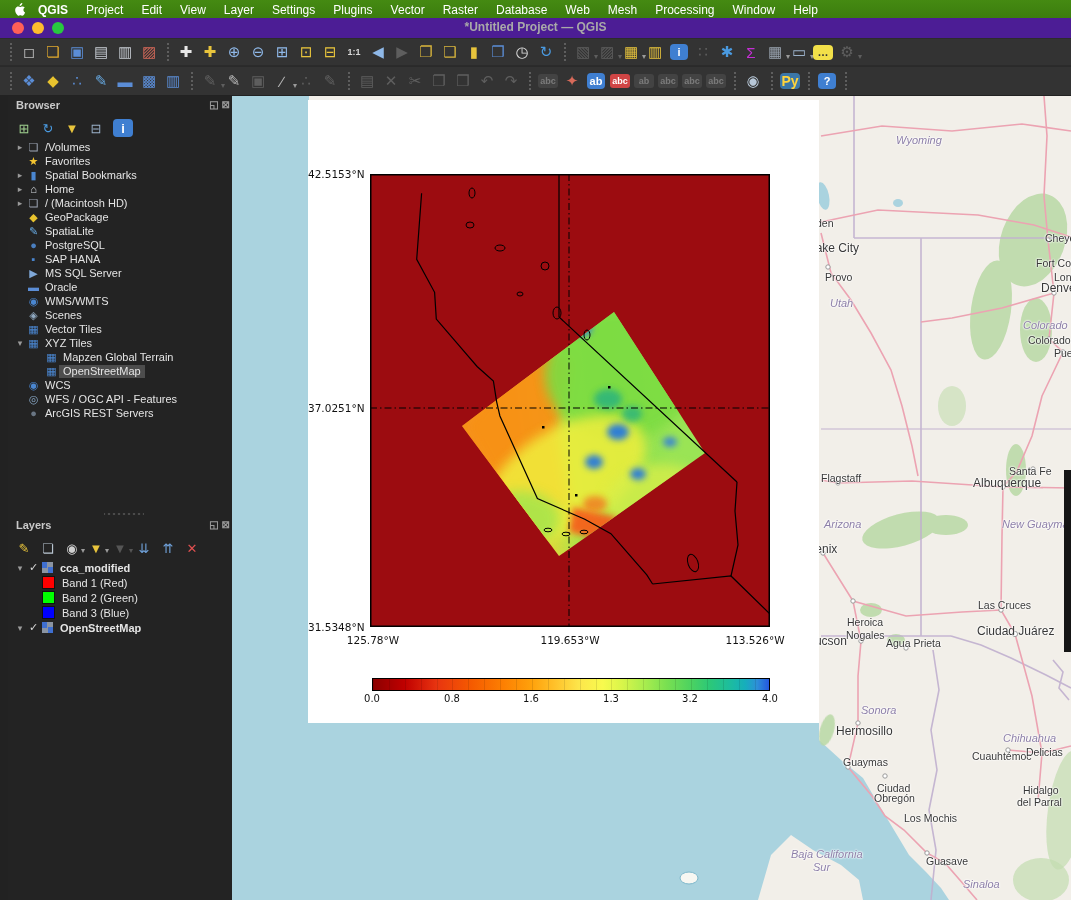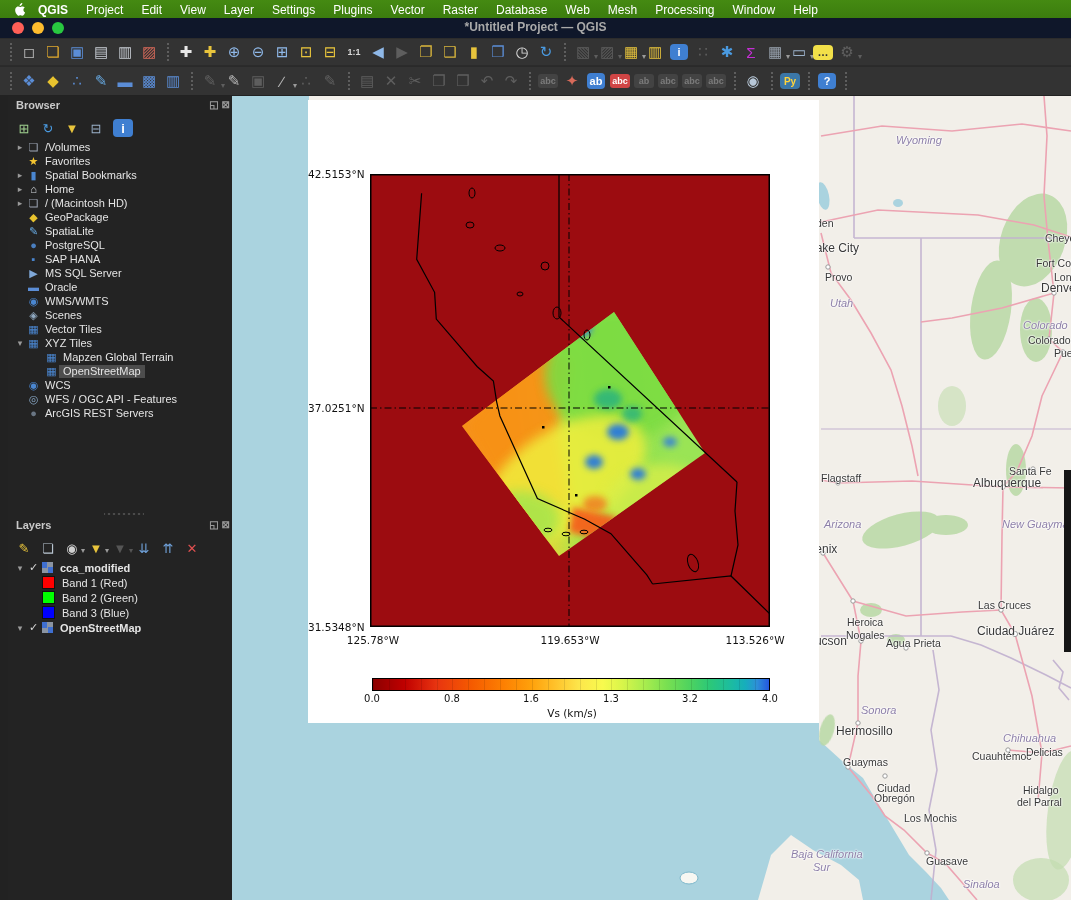--- a/index.html
+++ b/index.html
@@ -5,21 +5,21 @@
   html,body{margin:0;padding:0;background:#1a1a1a;}
   #app{position:relative;width:1071px;height:900px;overflow:hidden;background:#2a2a2a;
        font-family:"Liberation Sans",sans-serif;-webkit-font-smoothing:antialiased;}
   
   #menubar{position:absolute;left:0;top:0;width:1071px;height:18px;
     background:linear-gradient(#458a12,#3c7d0e);display:flex;align-items:center;gap:0;}
   #menubar .apple{margin-left:14px;margin-right:4px;display:flex;align-items:center;}
   #menubar .mitem{color:#fff;font-size:12px;padding:0 9px;line-height:18px;white-space:nowrap;}
   #menubar .mitem.bold{font-weight:bold;}
   
-  #titlebar{position:absolute;left:0;top:18px;width:1071px;height:20px;background:#0f172a;
+  #titlebar{position:absolute;left:0;top:18px;width:1071px;height:20px;background:#4c1d95;
     border-bottom:1px solid #2c2c2c;}
   .tl{position:absolute;top:4px;width:12px;height:12px;border-radius:50%;}
   #titlebar .title{position:absolute;left:0;right:0;top:2px;text-align:center;color:#a9a9a9;
     font-size:12px;font-weight:bold;}
   
   .tbar{position:absolute;left:0;width:1071px;background:#333333;display:flex;align-items:center;
     padding-left:4px;box-sizing:border-box;}
   #tbar1{top:39px;height:27px;border-bottom:1px solid #2b2b2b;}
   #tbar2{top:67px;height:29px;border-bottom:1px solid #222;}
   .ticon{width:24px;height:22px;display:inline-flex;align-items:center;justify-content:center;
@@ -27,21 +27,21 @@
   .ticon.txt{font-size:9px;font-weight:bold;letter-spacing:0;}
   .ticon.off{opacity:0.42;}
   .ticon.drop::after{content:"▾";font-size:8px;color:#9a9a9a;position:absolute;right:-3px;bottom:2px;}
   .ticon.sep{width:9px;height:20px;border-radius:0;
     background-image:radial-gradient(#5e5e5e 1px,transparent 1.2px);background-size:4px 4px;
     background-position:center;background-repeat:repeat-y;margin:0 2px;}
   .ticon.chip-blue{background:#3f7fd1;color:#fff;width:18px;height:16px;margin:0 3px;font-size:11px;font-weight:bold;border-radius:4px;}
   .ticon.chip-yellow{background:#f2e049;color:#333;width:20px;height:15px;margin:0 2px;font-size:11px;font-weight:bold;border-radius:4px;}
   .ticon.chip-red{background:#d04545;color:#fff;width:20px;height:14px;margin:0 2px;border-radius:3px;}
   .ticon.chip-gray{background:#5a5a5a;color:#ddd;width:20px;height:14px;margin:0 2px;border-radius:3px;}
-  .ticon.chip-py{background:#3b77a8;color:#ffd43b;width:20px;height:16px;margin:0 2px;border-radius:4px;font-size:10px;}
+  .ticon.chip-py{background:#3b77a8;color:#ffd43b;width:20px;height:16px;margin:0 2px;border-radius:4px;font-size:14px;}
   
   #dock{position:absolute;left:0;top:96px;width:231px;height:804px;background:#222222;
     border-right:1px solid #0e0e0e;}
   .panel{position:absolute;left:8px;width:231px;overflow:hidden;background:#232323;}
   #browser-panel{top:0;height:414px;border-bottom:1px solid #111;}
   #layers-panel{top:414px;height:390px;}
   .phead{position:relative;height:18px;padding:3px 6px 0 8px;color:#c9c9c9;font-size:11px;font-weight:bold;}
   .pbtns{position:absolute;right:6px;top:3px;color:#9a9a9a;font-size:10px;letter-spacing:3px;}
   .ptools{display:flex;align-items:center;gap:4px;padding:2px 4px 3px 6px;}
   .ptools .ticon{width:20px;height:18px;font-size:13px;}
@@ -613,19 +613,18 @@
       <div id="colorbar"></div>
       <div>
 
       <div class="cbtick" style="left: 49px;">0.0</div>
           <div class="cbtick" style="left: 129px;">0.8</div>
           <div class="cbtick" style="left: 208px;">1.6</div>
           <div class="cbtick" style="left: 288px;">1.3</div>
           <div class="cbtick" style="left: 367px;">3.2</div>
           <div class="cbtick" style="left: 447px;">4.0</div>
         </div>
-      <div class="cblabel">Vs (km/s)</div>
     </div>
 
   </div>
 
   <div id="right-sliver"></div>
 </div>
 
 </body></html>

